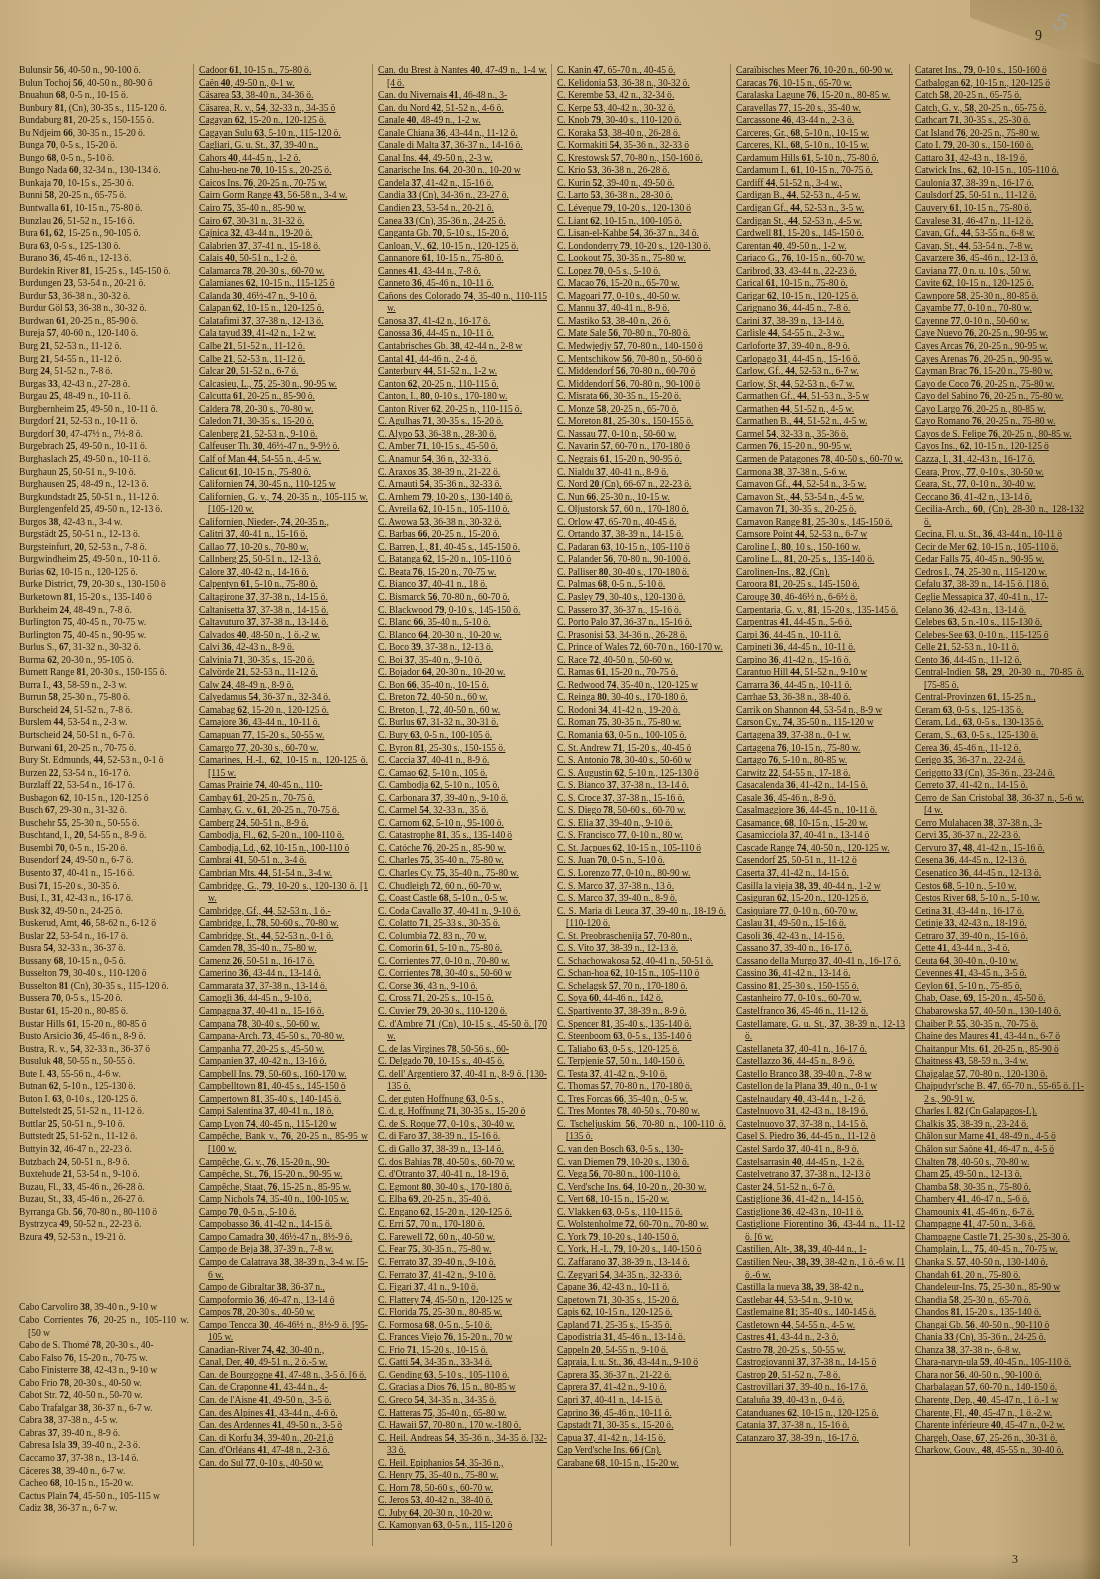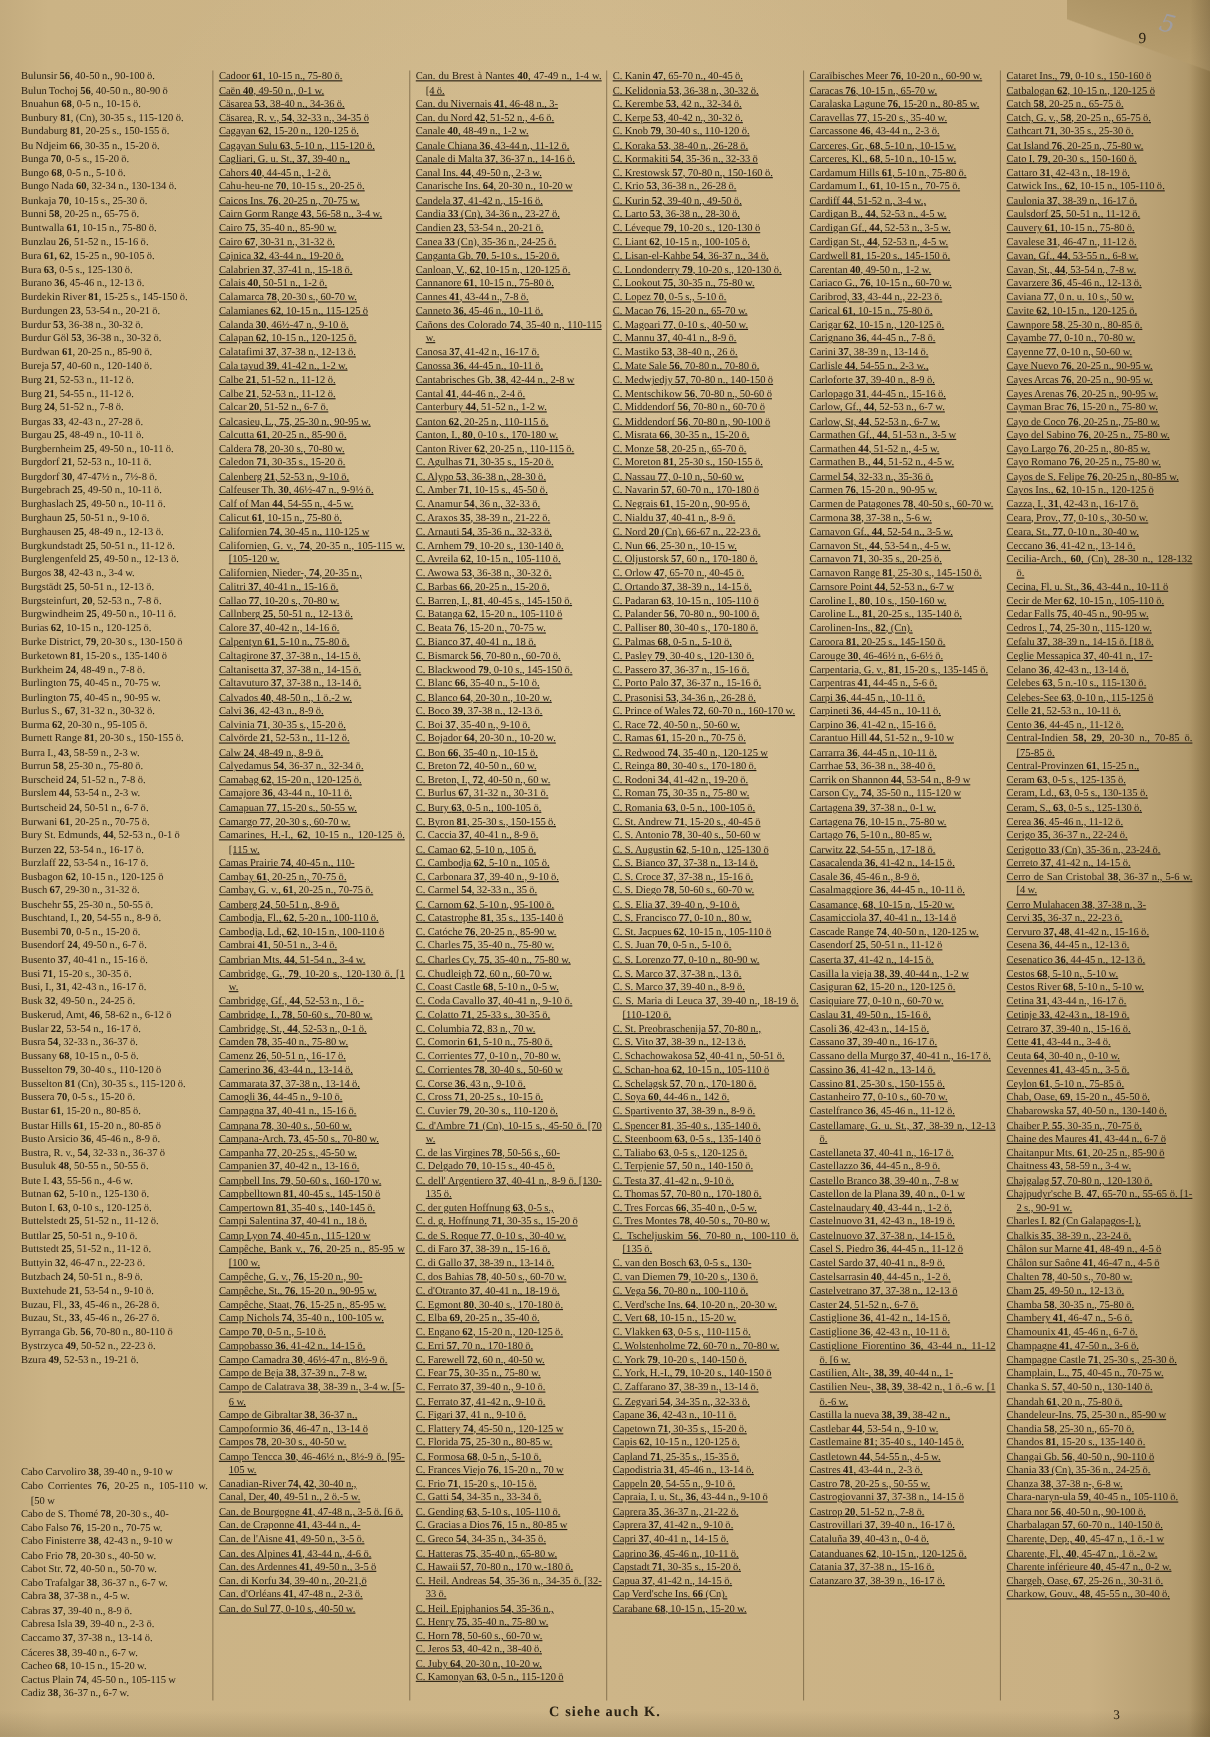--- a/index.html
+++ b/index.html
@@ -53,21 +53,21 @@
     height:1482px;overflow:hidden;
     font-size:9.6px;line-height:12.55px;color:#241c10;
     text-align:justify;
   }
   .col + .col{border-left:1px solid rgba(64,48,22,0.45);text-decoration:underline;}
   .entry{
     margin:0;padding-left:9px;text-indent:-9px;
     word-spacing:-0.3px;letter-spacing:0px;
   }
   .entry b{font-weight:bold;}
-  .block.gap{margin-top:90px;}
+  .block.gap{margin-top:58px;}
   .footer-note{
     position:absolute;left:0;top:1548px;width:1100px;text-align:center;
     font-weight:bold;font-size:13px;color:#2a2113;letter-spacing:1px;
   }
   .footer-sheet{
     position:absolute;left:1012px;top:1552px;font-size:12px;color:#2a2113;
   }
 </style>
 </head>
 <body>
@@ -756,15 +756,14 @@
           <p class="entry">Charbalagan <b>57</b>, 60-70 n., 140-150 ö.</p>
           <p class="entry">Charente, Dep., <b>40</b>, 45-47 n., 1 ö.-1 w</p>
           <p class="entry">Charente, Fl., <b>40</b>, 45-47 n., 1 ö.-2 w.</p>
           <p class="entry">Charente inférieure <b>40</b>, 45-47 n., 0-2 w.</p>
           <p class="entry">Chargeh, Oase, <b>67</b>, 25-26 n., 30-31 ö.</p>
           <p class="entry">Charkow, Gouv., <b>48</b>, 45-55 n., 30-40 ö.</p>
         </div>
       </div>
   </div>
 
-  <div class="footer-note">C siehe auch K.</div>
   <div class="footer-sheet">3</div>
 </div>
 
 </body></html>

